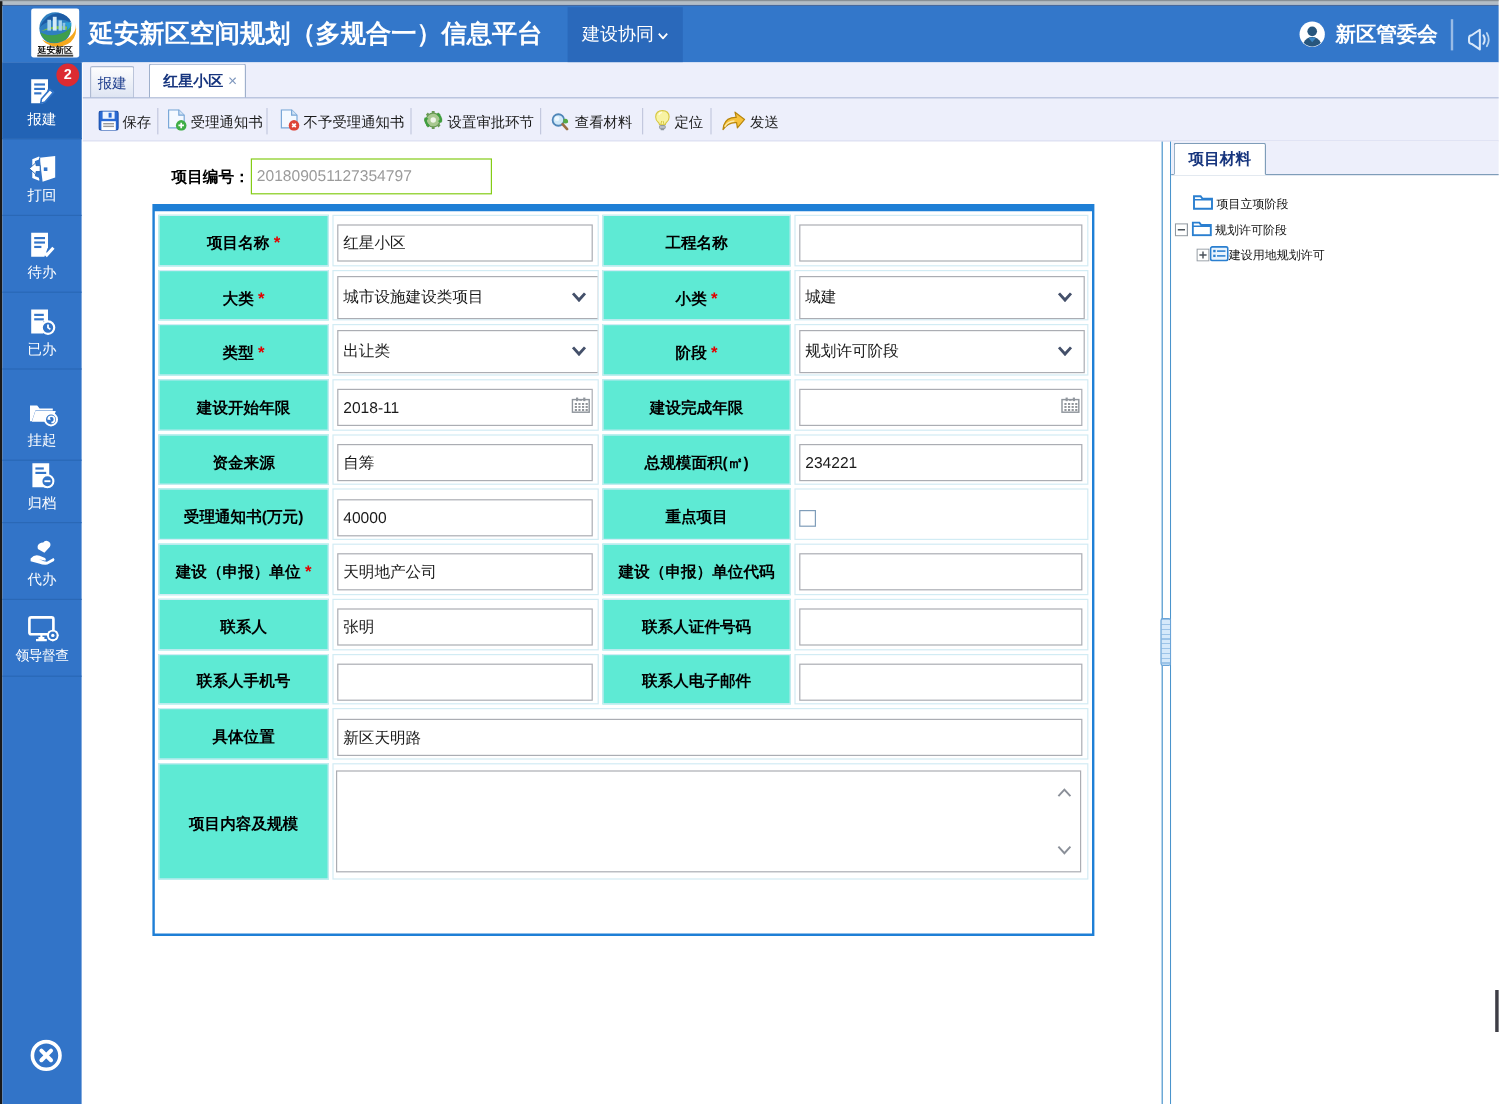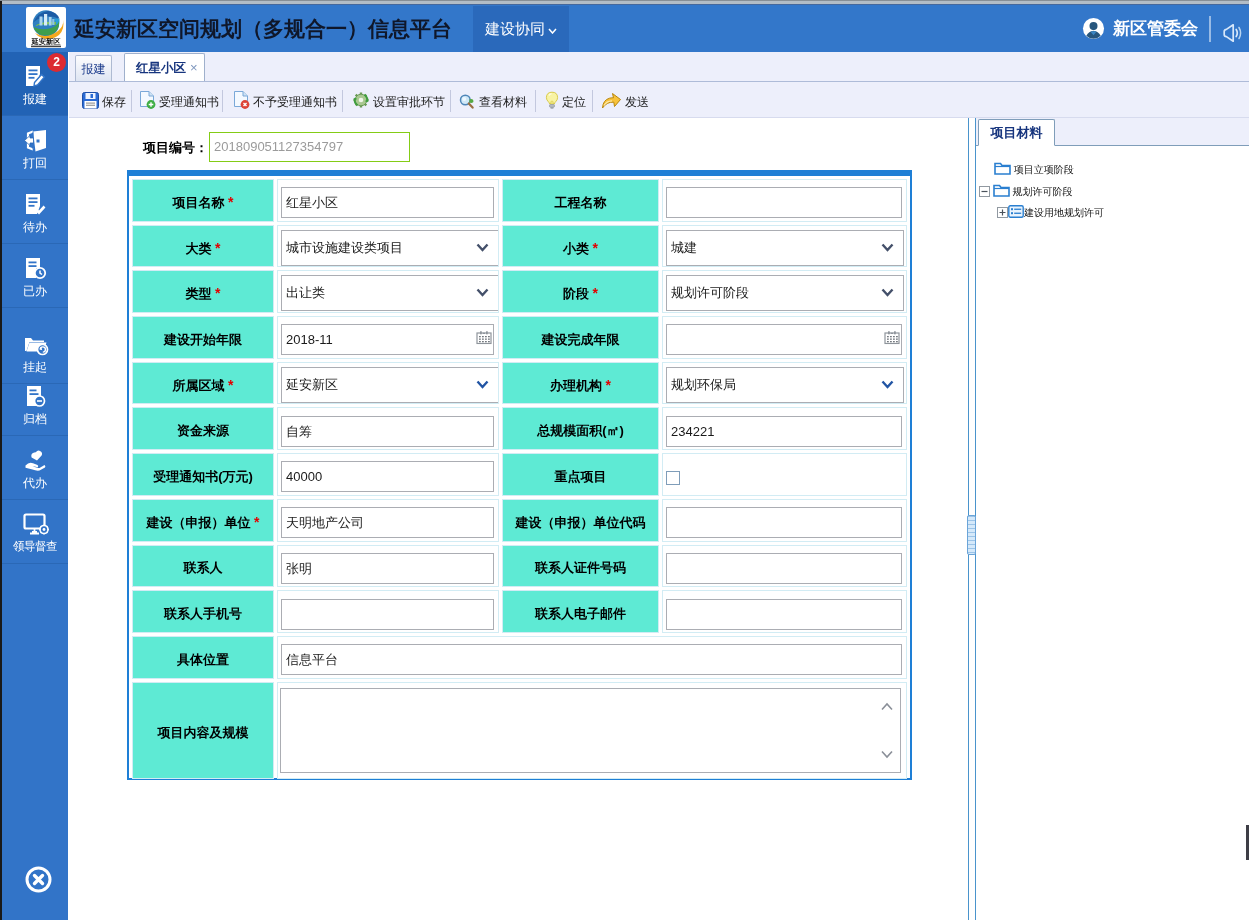--- a/index.html
+++ b/index.html
@@ -10,21 +10,21 @@
 
 
 #topline { left:0; top:0; width:1249px; height:4px; background:#b3bdc6; border-top:1px solid #878f96; }
 #topline2 { left:0; top:4px; width:1249px; height:1px; background:#46689c; }
 #leftline { left:0; top:1px; width:2px; height:919px; background:#191919; }
 
 
 #header { left:2px; top:5px; width:1247px; height:47px; background:#3377ca; }
 #logo { left:24px; top:2px; width:40px; height:41px; background:#fff; border-radius:2px; }
 #title { left:72px; top:0; width:500px; height:47px; line-height:47px;
-  color:#0f172a; font-size:21px; font-weight:bold; }
+  color:#ffffff; font-size:21px; font-weight:bold; }
 #navbtn { left:471px; top:1px; width:96px; height:46px; background:#2a69bb;
   color:#fff; font-size:15px; text-align:center; line-height:46px; }
 #user { right:51px; top:0; height:47px; color:#fff; font-size:17px; font-weight:bold;
   line-height:47px; }
 #hsep { right:38px; top:11px; width:2px; height:26px; background:rgba(255,255,255,.5); }
 
 
 #sidebar { left:2px; top:52px; width:66px; height:868px; background:#3274c8; }
 .sitem { position:absolute; left:0; width:66px; height:64px; text-align:center;
   color:#fff; border-bottom:1px solid #2a68b6; }
@@ -381,34 +381,20 @@
                         <rect x="3" y="10.5" width="1.8" height="1.3"></rect>
                         <rect x="6" y="10.5" width="1.8" height="1.3"></rect>
                         <rect x="9" y="10.5" width="1.8" height="1.3"></rect>
                         <rect x="12" y="10.5" width="1.8" height="1.3"></rect>
                       </g>
                     </svg></span>
                 </div>
               </td>
         </tr>
         <tr>
-          <td class="lab">所属区域 <span class="star">*</span></td>
-          <td class="inp">
-                <div class="sel w1s">延安新区<span class="chev"><svg width="13" height="9" viewBox="0 0 13 9">
-                      <path d="M1.5 1.5 L6.5 7 L11.5 1.5" fill="none" stroke="#2255a4" stroke-width="2.4"></path>
-                    </svg></span></div>
-              </td>
-          <td class="lab">办理机构 <span class="star">*</span></td>
-          <td class="inp">
-                <div class="sel w2s">规划环保局<span class="chev"><svg width="13" height="9" viewBox="0 0 13 9">
-                      <path d="M1.5 1.5 L6.5 7 L11.5 1.5" fill="none" stroke="#2255a4" stroke-width="2.4"></path>
-                    </svg></span></div>
-              </td>
-        </tr>
-        <tr>
           <td class="lab">资金来源</td>
           <td class="inp">
                 <div class="ti w1">自筹</div>
               </td>
           <td class="lab">总规模面积(㎡)</td>
           <td class="inp">
                 <div class="ti w2">234221</div>
               </td>
         </tr>
         <tr>
@@ -447,21 +433,21 @@
                 <div class="ti w1"></div>
               </td>
           <td class="lab">联系人电子邮件</td>
           <td class="inp">
                 <div class="ti w2"></div>
               </td>
         </tr>
         <tr>
           <td class="lab">具体位置</td>
           <td class="inp" colspan="3">
-                <div class="ti wide">信息平台</div>
+                <div class="ti wide">新区天明路</div>
               </td>
         </tr>
         <tr>
           <td class="lab" style="height:97px;">项目内容及规模</td>
           <td class="inp" colspan="3" style="height:97px;vertical-align:top;">
             <div id="bigta">
               <svg style="position:absolute;right:6px;top:13px;" width="14" height="9" viewBox="0 0 14 9">
                     <path d="M2 7.5 L7 2 L12 7.5" fill="none" stroke="#8a8f98" stroke-width="1.6"></path>
                   </svg>
               <svg style="position:absolute;right:6px;bottom:13px;" width="14" height="9" viewBox="0 0 14 9">

